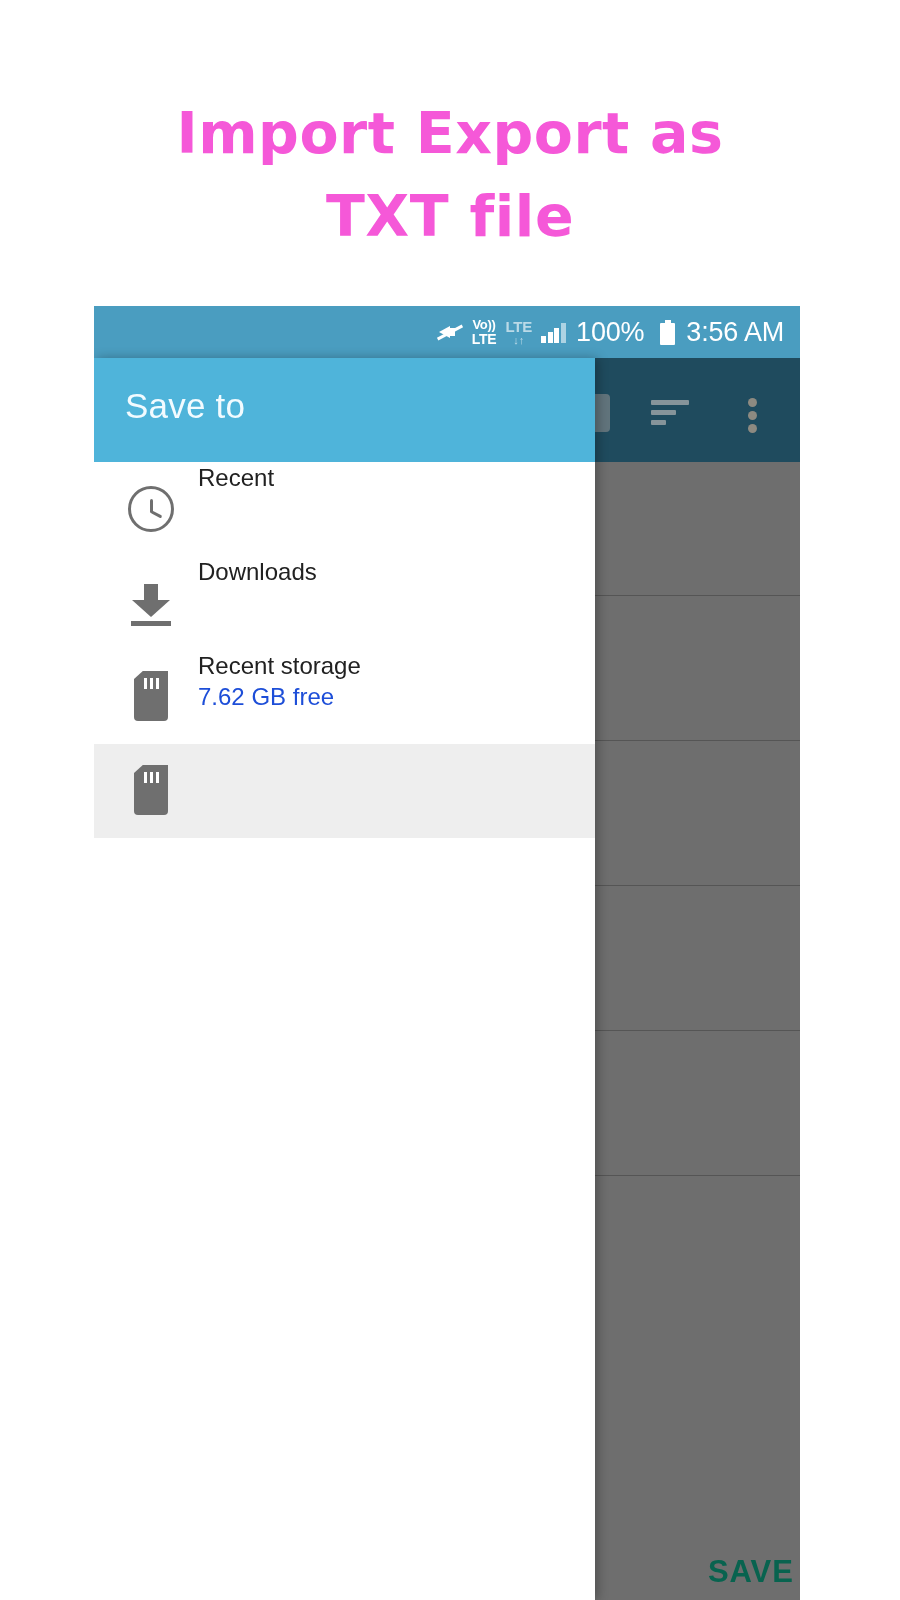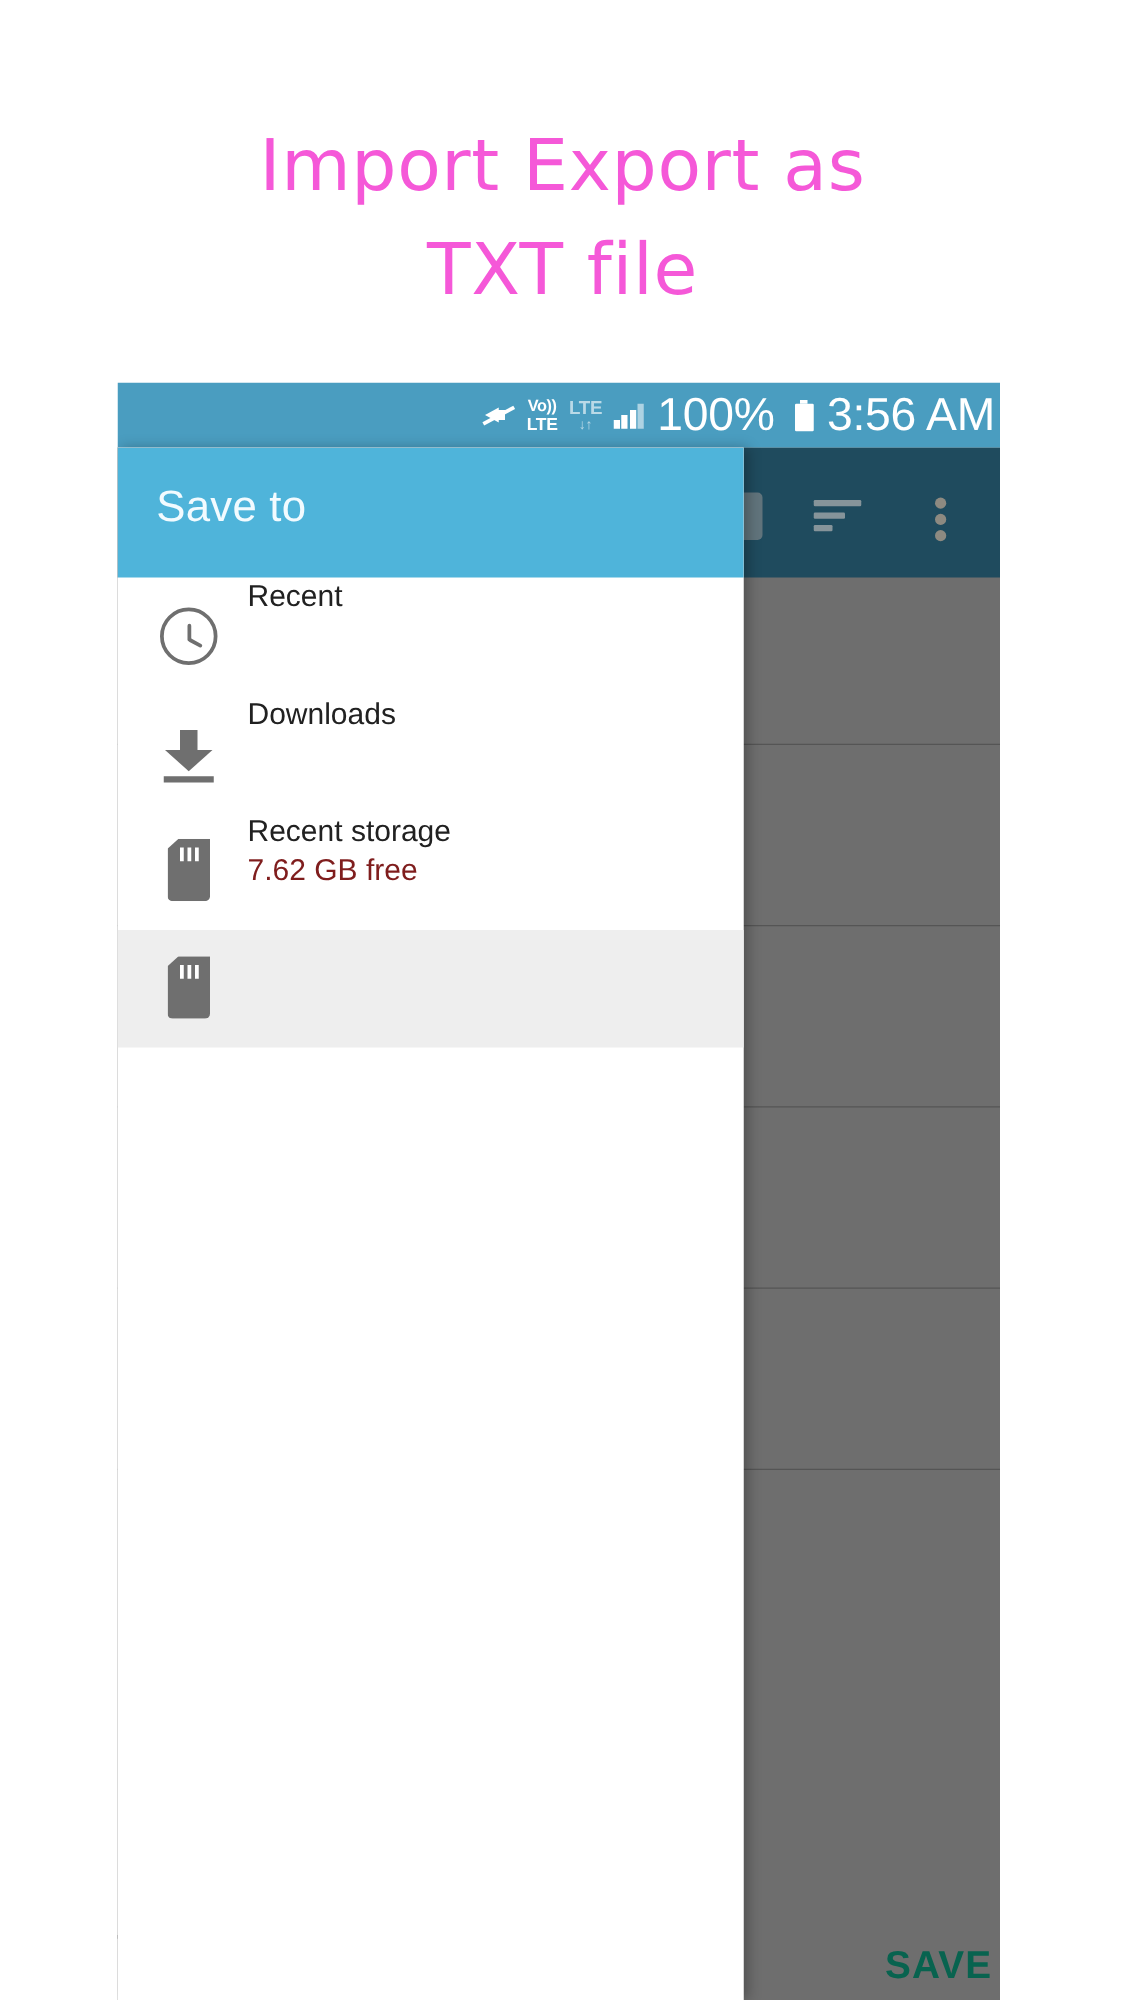--- a/index.html
+++ b/index.html
@@ -18,21 +18,21 @@
 
   
   .page-heading {
     position: absolute;
     left: 0;
     top: 92px;
     width: 900px;
     text-align: center;
     color: #f558d8;
     font-family: "DejaVu Sans", sans-serif;
-    font-weight: 400;
+    font-weight: 700;
     font-size: 57px;
     line-height: 83px;
     letter-spacing: 0.5px;
     white-space: pre-line;
   }
 
   
   .phone {
     position: absolute;
     left: 94px;
@@ -47,21 +47,21 @@
   .statusbar {
     position: absolute;
     left: 0;
     top: 0;
     width: 706px;
     height: 52px;
     background: #4a9dc0;
     display: flex;
     align-items: center;
     justify-content: flex-end;
-    padding-right: 4px;
+    padding-right: 16px;
     box-sizing: border-box;
   }
   .sb-item { display: flex; align-items: center; margin-left: 9px; }
 
   .icon-mute { width: 26px; height: 22px; position: relative; }
   .icon-mute .spk {
     position: absolute; left: 2px; top: 5px;
     width: 0; height: 0;
     border-top: 6px solid transparent;
     border-bottom: 6px solid transparent;
@@ -86,21 +86,21 @@
   .lte2 .l2 { font-size: 11px; font-weight: bold; margin-top: 1px; }
 
   .signal { display: flex; align-items: flex-end; height: 22px; }
   .signal i { display: block; width: 5px; margin-right: 1.5px; background: rgba(255,255,255,0.55); }
   .signal i.on { background: #ffffff; }
   .signal i:nth-child(1) { height: 7px; }
   .signal i:nth-child(2) { height: 11px; }
   .signal i:nth-child(3) { height: 15px; }
   .signal i:nth-child(4) { height: 20px; }
 
-  .sb-text { color: #ffffff; font-size: 37px; font-weight: 400; letter-spacing: -0.2px; }
+  .sb-text { color: #ffffff; font-size: 27px; font-weight: 400; letter-spacing: -0.2px; }
 
   .battery { position: relative; width: 15px; height: 25px; margin-left: 7px; }
   .battery .tip { position: absolute; left: 4.5px; top: 0; width: 6px; height: 3px; background: #ffffff; }
   .battery .body { position: absolute; left: 0; top: 3px; width: 15px; height: 22px; background: #ffffff; border-radius: 1px; }
 
   
   .app-behind {
     position: absolute;
     left: 0; top: 52px;
     width: 706px; height: 1242px;
@@ -188,21 +188,21 @@
     min-width: 94px;
     height: 94px;
     display: flex;
     align-items: center;
     justify-content: center;
     position: relative;
     margin-left: 10px;
   }
   .item-labels { display: flex; flex-direction: column; justify-content: center; }
   .item-title { font-size: 24px; color: #212121; line-height: 31px; }
-  .item-sub { font-size: 24px; color: #7f1d1d; line-height: 31px; }
+  .item-sub { font-size: 24px; color: #1d4ed8; line-height: 31px; }
   .drawer-item.selected .item-title,
   .drawer-item.selected .item-sub { color: #00977d; }
 
   
   .icon-clock { width: 46px; height: 46px; border: 3px solid #6f6f6f; border-radius: 50%; position: relative; box-sizing: border-box; }
   .icon-clock .h { position: absolute; left: 19px; top: 10px; width: 3px; height: 14px; background: #6f6f6f; border-radius: 2px; }
   .icon-clock .m { position: absolute; left: 20px; top: 21px; width: 12px; height: 3px; background: #6f6f6f; border-radius: 2px; transform-origin: 0 50%; transform: rotate(28deg); }
 
   
   .icon-download { width: 46px; height: 46px; position: relative; }

